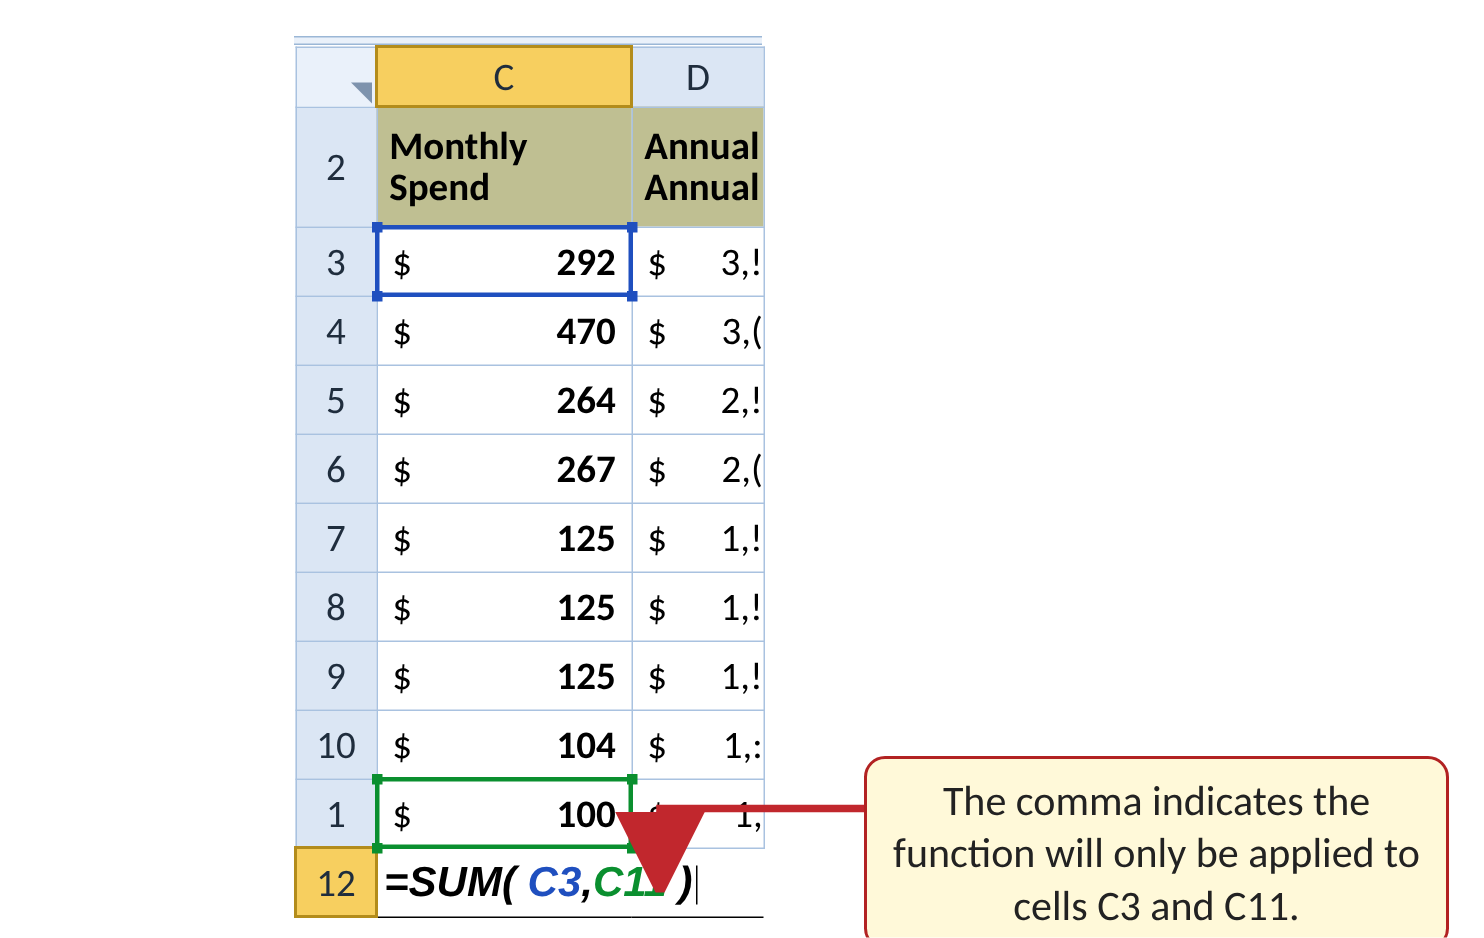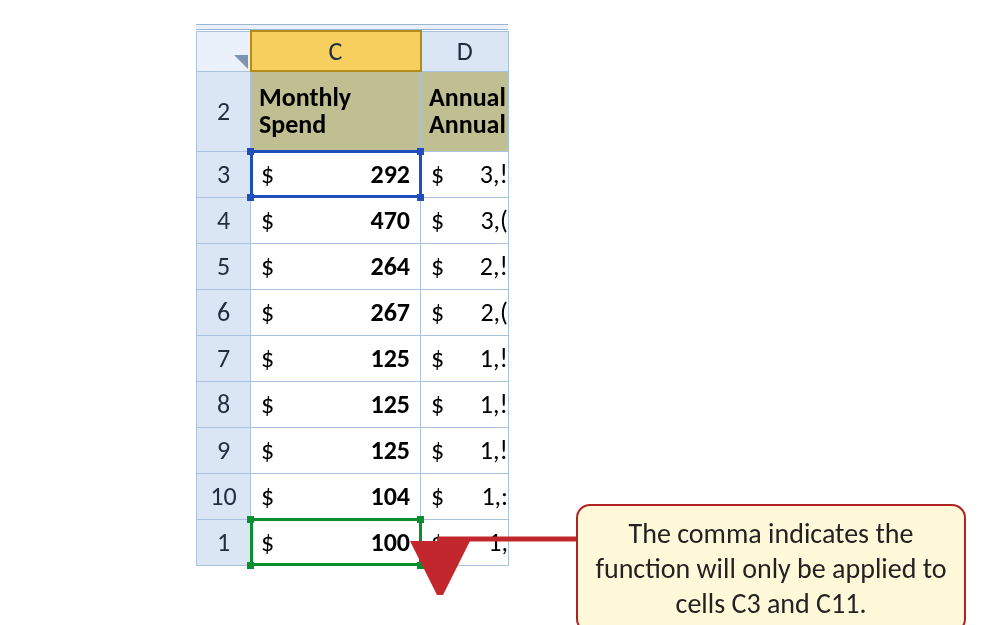--- a/index.html
+++ b/index.html
@@ -268,20 +268,26 @@
         <span class="handle tl"></span>
             <span class="handle tr"></span>
             <span class="handle bl"></span>
             <span class="handle br"></span>
       </td>
       <td class="money-d">
             <span class="cur">$</span>
             <span class="amt">1,</span>
           </td>
     </tr>
+    <tr class="formula-row">
+      <td class="rowhdr active">12</td>
+      <td class="formula" colspan="2">
+        <span class="eq">=</span><span class="fn">SUM</span><span class="paren">(</span><span> </span><span class="r1">C3</span><span class="comma">,</span><span class="r2">C11</span><span> </span><span class="paren">)</span><span class="caret"></span>
+      </td>
+    </tr>
   </tbody>
     </table>
 </div>
 
 <svg class="arrow-svg" viewBox="0 0 200 90">
   <defs>
     <marker id="ah" markerWidth="14" markerHeight="14" refX="6" refY="6" orient="auto">
       <path d="M0,0 L12,6 L0,12 Z" fill="#c1272d"></path>
     </marker>
   </defs>

